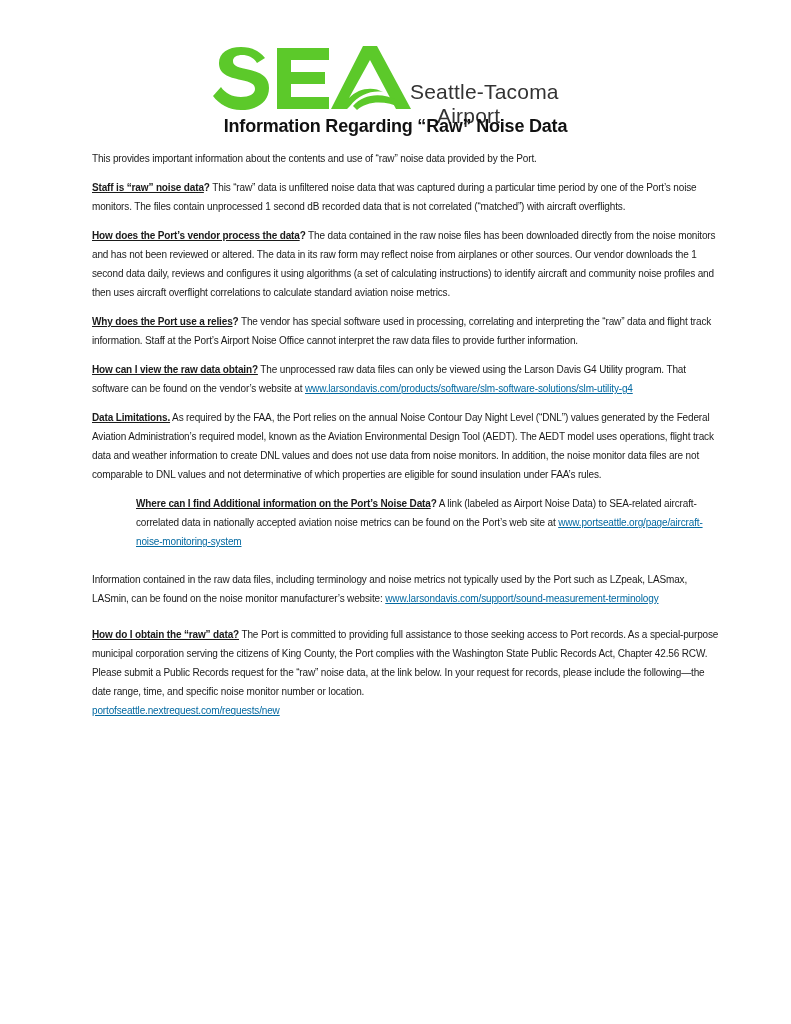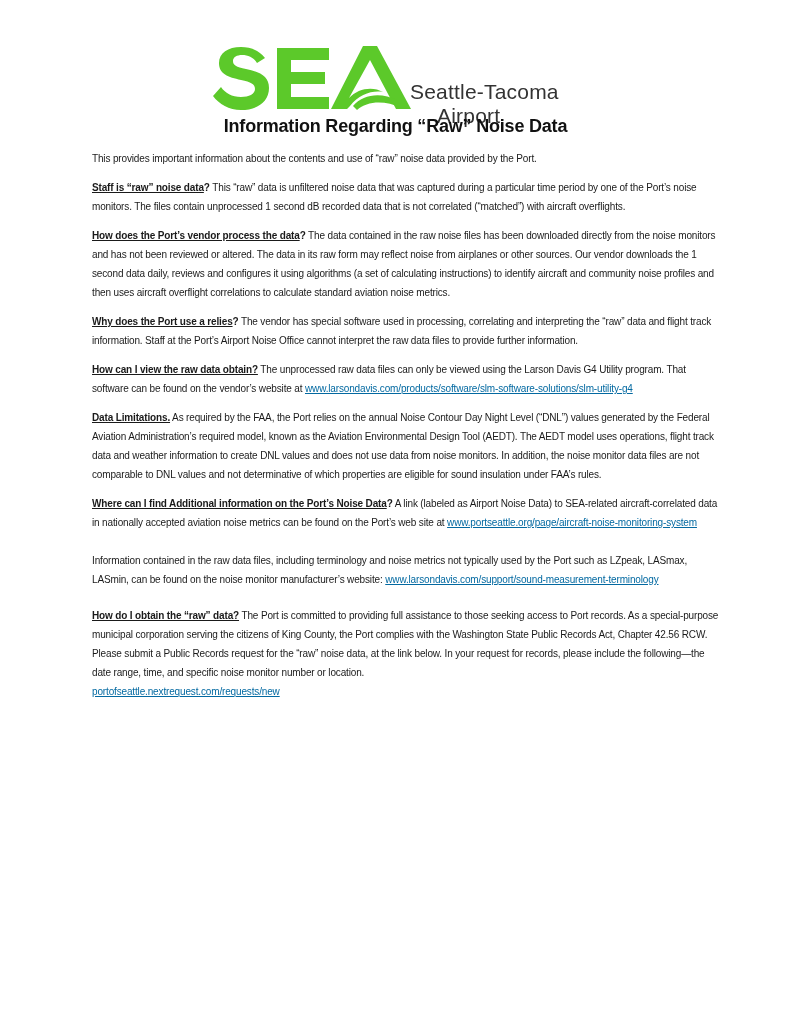--- a/index.html
+++ b/index.html
@@ -63,20 +63,21 @@
     width: 630px;
     font-size: 10px;
     line-height: 19px;
     letter-spacing: -0.15px;
   }
   .para {
     margin: 0 0 10px 0;
   }
   .para.gap-lg {
     margin-bottom: 19px;
+    margin-left: 44px;
   }
   .para.gap-xl {
     margin-bottom: 17px;
   }
   .q {
     font-weight: bold;
     text-decoration: underline;
   }
   .qmark {
     font-weight: bold;

